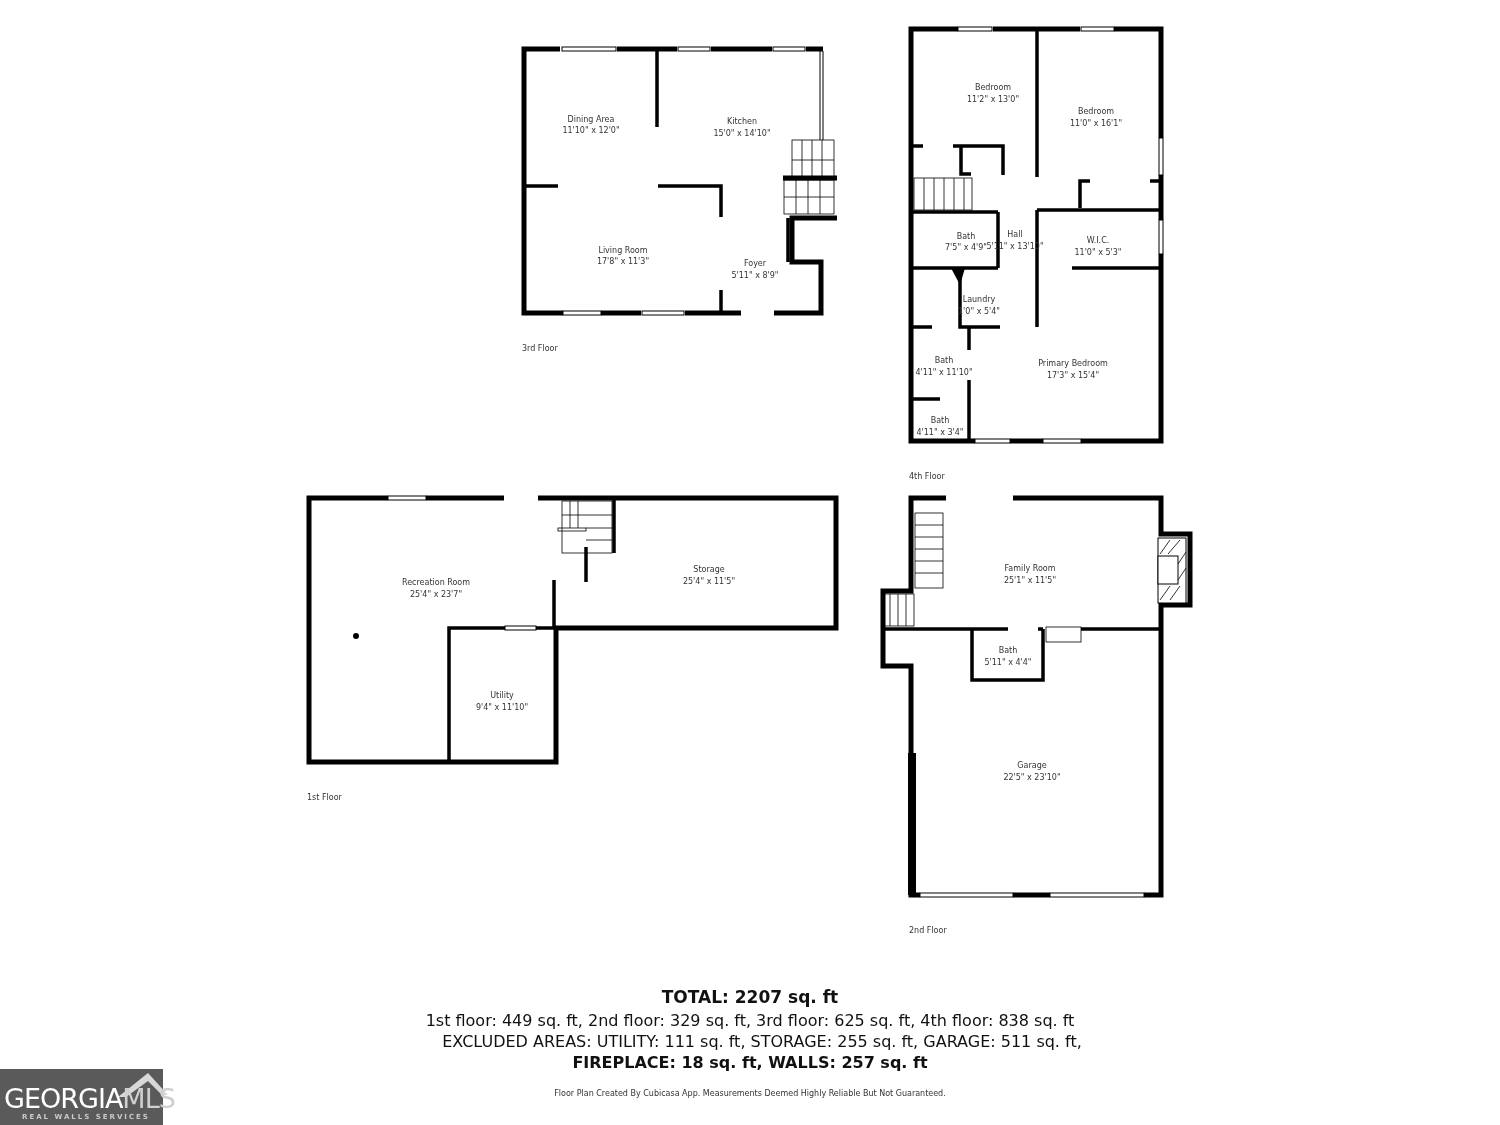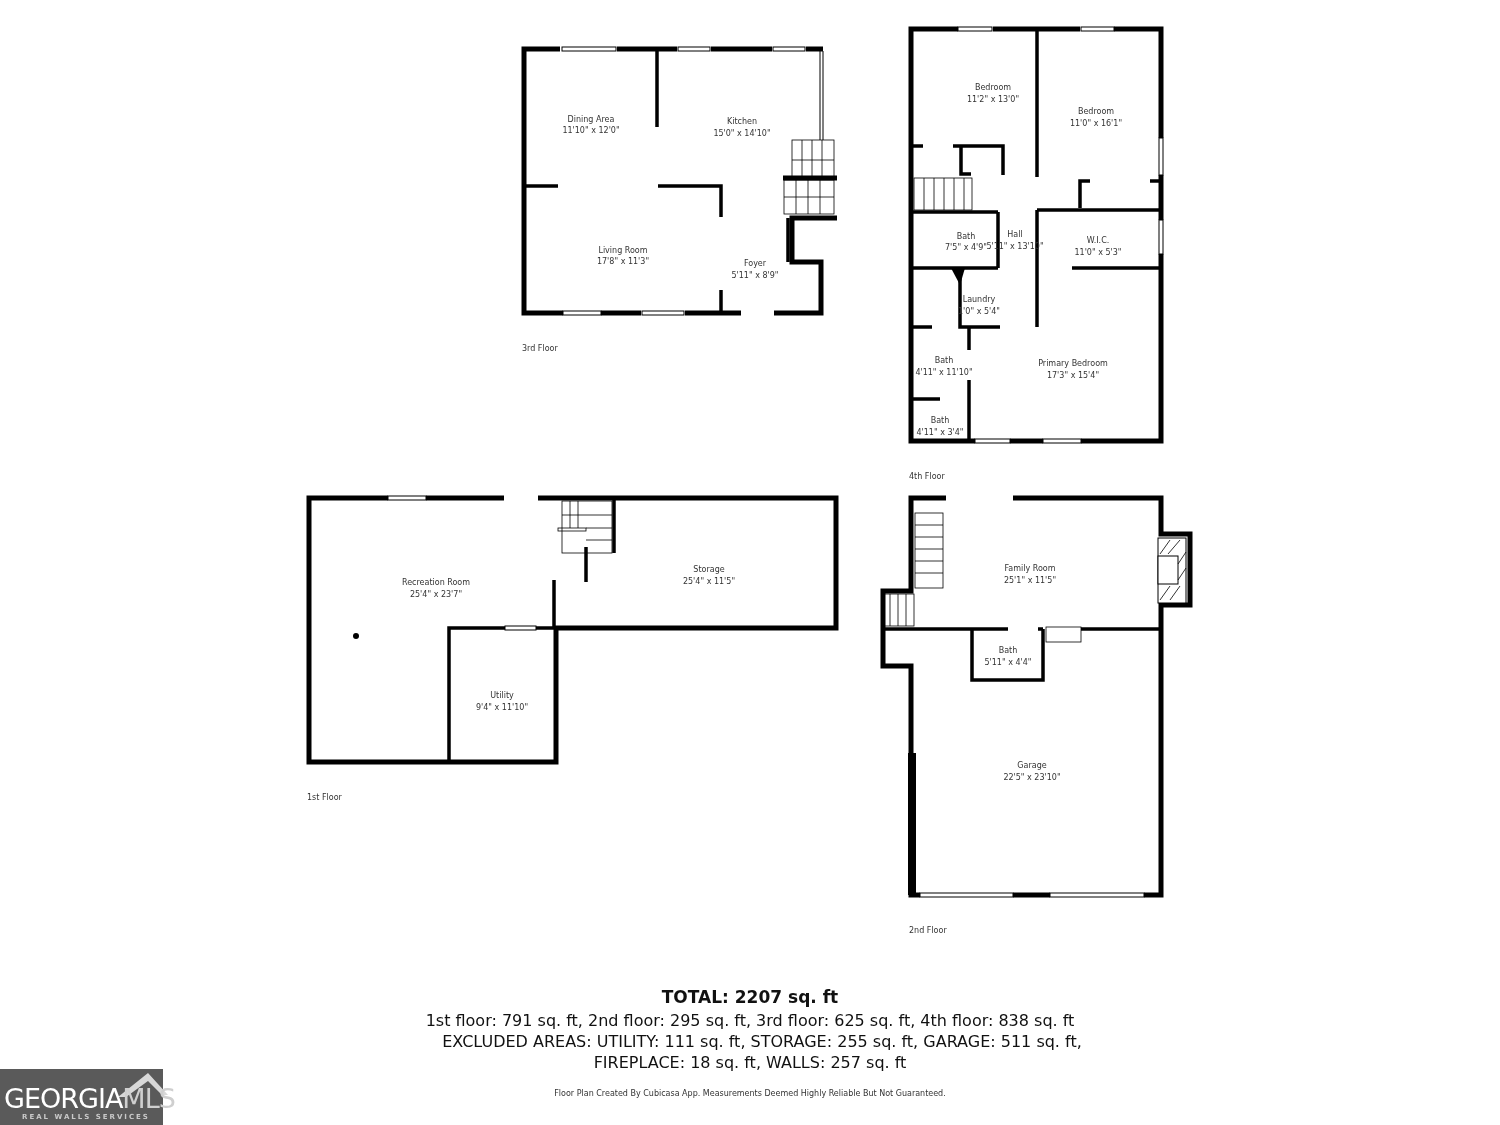--- a/index.html
+++ b/index.html
@@ -5,21 +5,21 @@
   html, body { margin: 0; padding: 0; background: #ffffff; }
   body { width: 1500px; height: 1125px; position: relative; overflow: hidden;
          font-family: "DejaVu Sans", sans-serif; color: #222; }
   .plan { position: absolute; left: 0; top: 0; width: 1500px; height: 1125px; }
   .room-label { font-family: "DejaVu Sans", sans-serif; font-size: 8px; fill: #333; text-anchor: middle; }
   .floor-label { font-family: "DejaVu Sans", sans-serif; font-size: 8px; fill: #333; }
   .summary { position: absolute; left: 0; width: 1500px; text-align: center; color: #111;
              font-family: "DejaVu Sans", sans-serif; }
   .total { top: 987px; font-size: 17px; font-weight: bold; }
   .line { font-size: 16px; line-height: 21px; }
-  .l1 { top: 1010px; } .l2 { top: 1031px; margin-left: 12px; } .l3 { top: 1052px; }
+  .l1 { top: 1010px; } .l2 { top: 1031px; margin-left: 12px; } .l3 { top: 1052px; font-weight: bold; }
   .disclaimer { top: 1089px; font-size: 8px; color: #333; }
   .logo { position: absolute; left: 0; top: 1069px; width: 163px; height: 56px; background: #5a5a5a; }
   .logo .brand { position: absolute; left: 4px; top: 14px; font-size: 27px; letter-spacing: -1px;
                  font-family: "DejaVu Sans", sans-serif; color: #fff; white-space: nowrap; }
   .logo .brand .mls { color: #cfcfcf; }
   .logo .tag { position: absolute; left: 22px; top: 44px; font-size: 7px; letter-spacing: 2px;
                color: #c9c9c9; font-weight: bold; white-space: nowrap; }
   .logo svg { position: absolute; left: 110px; top: 0; }
 </style>
 </head>
@@ -217,21 +217,21 @@
     <text class="room-label" x="1030" y="583">25'1" x 11'5"</text>
     <text class="room-label" x="1008" y="653">Bath</text>
     <text class="room-label" x="1008" y="665">5'11" x 4'4"</text>
     <text class="room-label" x="1032" y="768">Garage</text>
     <text class="room-label" x="1032" y="780">22'5" x 23'10"</text>
     <text class="floor-label" x="909" y="933">2nd Floor</text>
   </g>
 </svg>
 
 <div class="summary total">TOTAL: 2207 sq. ft</div>
-<div class="summary line l1">1st floor: 791 sq. ft, 2nd floor: 295 sq. ft, 3rd floor: 625 sq. ft, 4th floor: 838 sq. ft</div>
+<div class="summary line l1">1st floor: 449 sq. ft, 2nd floor: 329 sq. ft, 3rd floor: 625 sq. ft, 4th floor: 838 sq. ft</div>
 <div class="summary line l2">EXCLUDED AREAS: UTILITY: 111 sq. ft, STORAGE: 255 sq. ft, GARAGE: 511 sq. ft,</div>
 <div class="summary line l3">FIREPLACE: 18 sq. ft, WALLS: 257 sq. ft</div>
 <div class="summary disclaimer">Floor Plan Created By Cubicasa App. Measurements Deemed Highly Reliable But Not Guaranteed.</div>
 
 <div class="logo">
   <svg width="58" height="30">
     <polygon points="8,28 38,4 58,26 52,26 38,12 16,28" fill="#d8d8d8"></polygon>
   </svg>
   <div class="brand"><span>GEORGIA</span><span class="mls">MLS</span></div>
   <div class="tag">REAL WALLS SERVICES</div>

